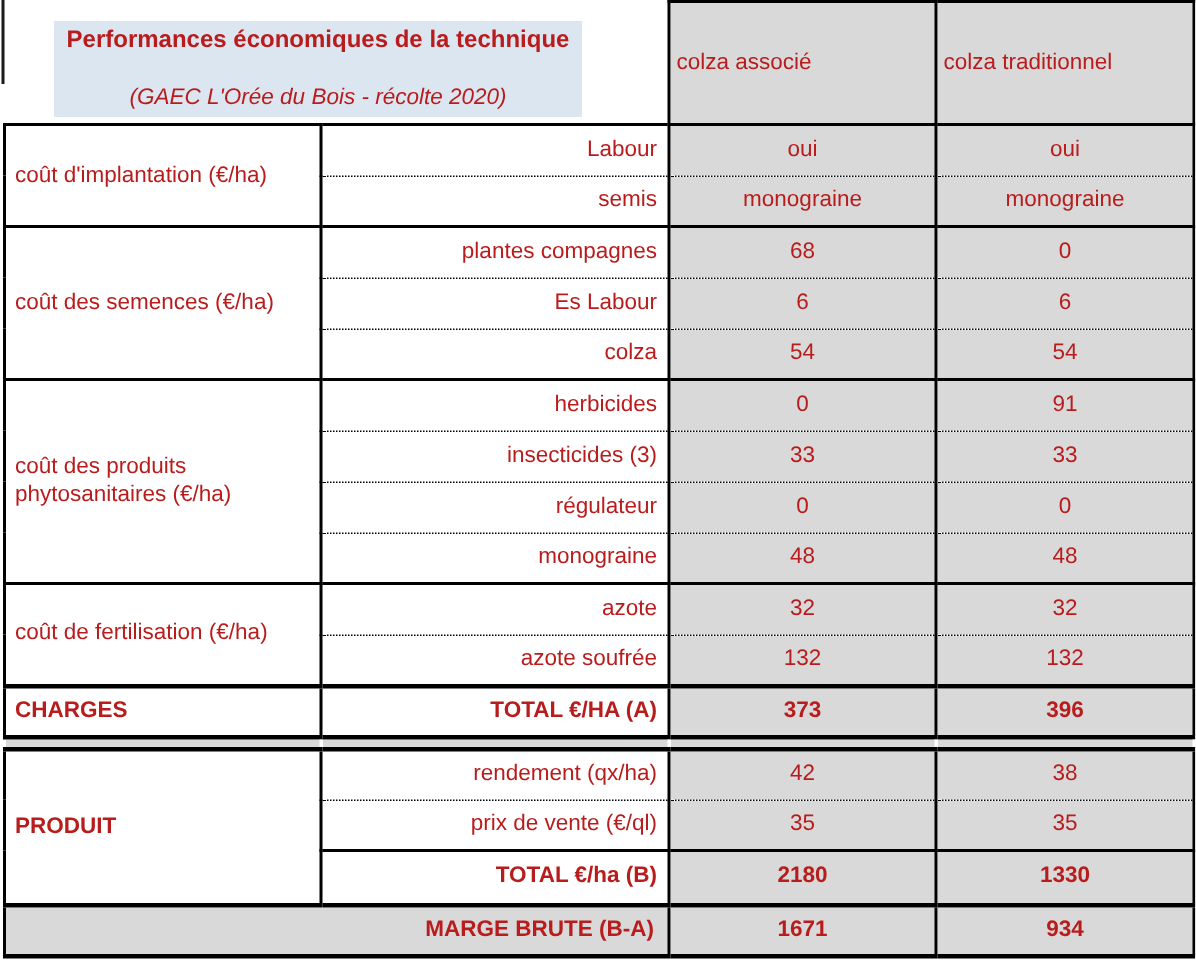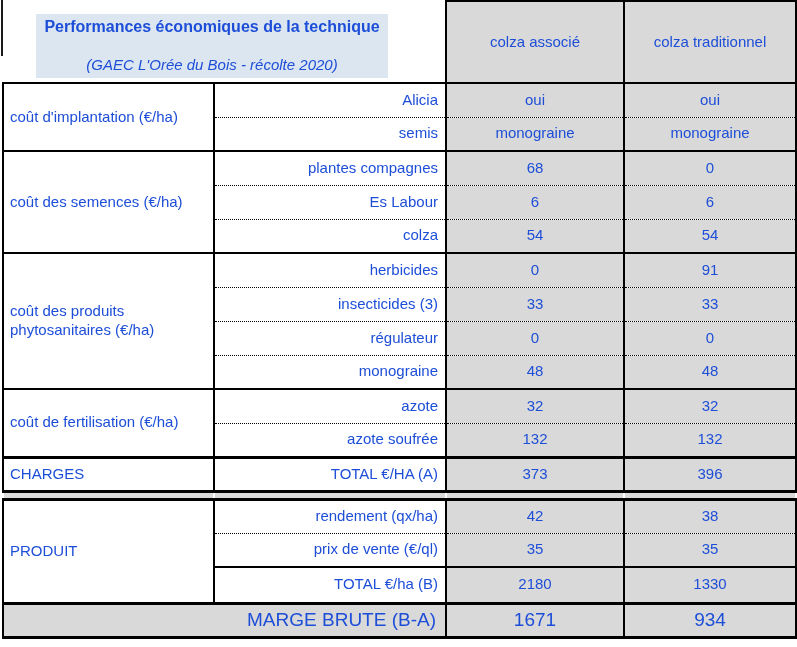--- a/index.html
+++ b/index.html
@@ -3,21 +3,21 @@
 <meta charset="utf-8">
 <style>
   * { box-sizing: border-box; }
   html, body { margin: 0; padding: 0; background: #ffffff; }
   .canvas {
     position: relative;
     width: 797px;
     height: 647px;
     background: #ffffff;
     font-family: "Liberation Sans", sans-serif;
-    color: #1d4ed8;
+    color: #b91c1c;
     overflow: hidden;
   }
   .left-tick {
     position: absolute;
     left: 1px; top: 0;
     width: 2px; height: 56px;
     background: #1a1a1a;
   }
   table.main {
     position: absolute;
@@ -48,21 +48,20 @@
     background: #dce6f1;
     display: flex;
     flex-direction: column;
     align-items: center;
     justify-content: center;
   }
   .t1 { font-weight: bold; font-size: 16px; }
   .t2 { font-style: italic; font-size: 15px; margin-top: 19px; }
   .hdr {
     background: #d9d9d9;
-    text-align: center;
     border: 2px solid #000;
   }
 
   
   .group {
     background: #ffffff;
     text-align: left;
     padding-left: 6px;
     border-left: 2px solid #000;
     border-right: 2px solid #000;
@@ -72,22 +71,22 @@
     text-align: right;
     padding-right: 7px;
     border-right: 2px solid #000;
   }
   .val {
     background: #d9d9d9;
     text-align: center;
     border-right: 2px solid #000;
     margin-top: 24px;
   }
-  .bold { font-weight: normal; }
-  .big  { font-weight: normal; font-size: 19px; }
+  .bold { font-weight: bold; }
+  .big  { font-weight: bold; font-size: 15px; }
 
   
   .bt2 { border-top: 2px solid #000; }
   .bb1 { border-bottom: 1px dotted #000; }
   .bb2 { border-bottom: 2px solid #000; }
   .bb3 { border-bottom: 3px solid #000; }
 
   
   .sp {
     background: #d9d9d9;
@@ -126,21 +125,21 @@
           <div class="t1">Performances économiques de la technique</div>
           <div class="t2">(GAEC L'Orée du Bois - récolte 2020)</div>
         </div>
       </td>
       <td class="hdr">colza associé</td>
       <td class="hdr">colza traditionnel</td>
     </tr>
 
     <tr class="std-row">
       <td class="group bt2 bb2" rowspan="2">coût d'implantation (€/ha)</td>
-      <td class="sub bt2 bb1">Alicia</td>
+      <td class="sub bt2 bb1">Labour</td>
       <td class="val bt2 bb1">oui</td>
       <td class="val bt2 bb1">oui</td>
     </tr>
     <tr class="std-row">
       <td class="sub bb2">semis</td>
       <td class="val bb2">monograine</td>
       <td class="val bb2">monograine</td>
     </tr>
 
     <tr class="std-row">

